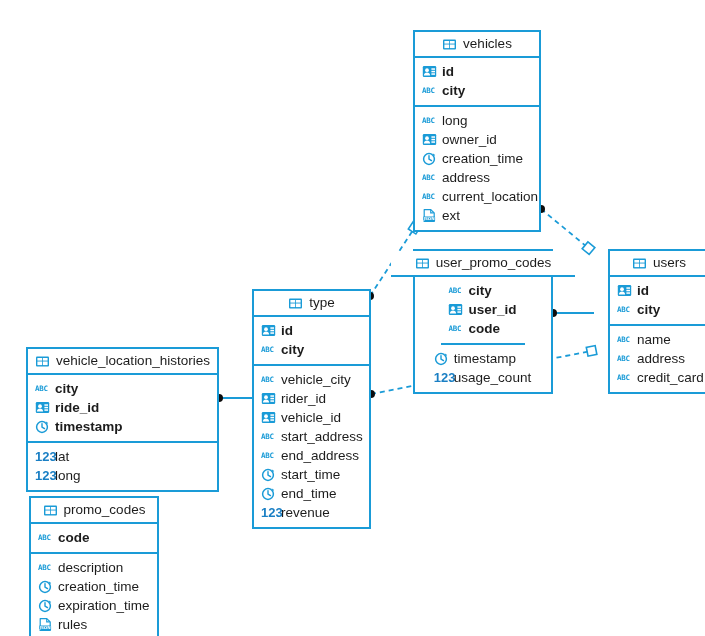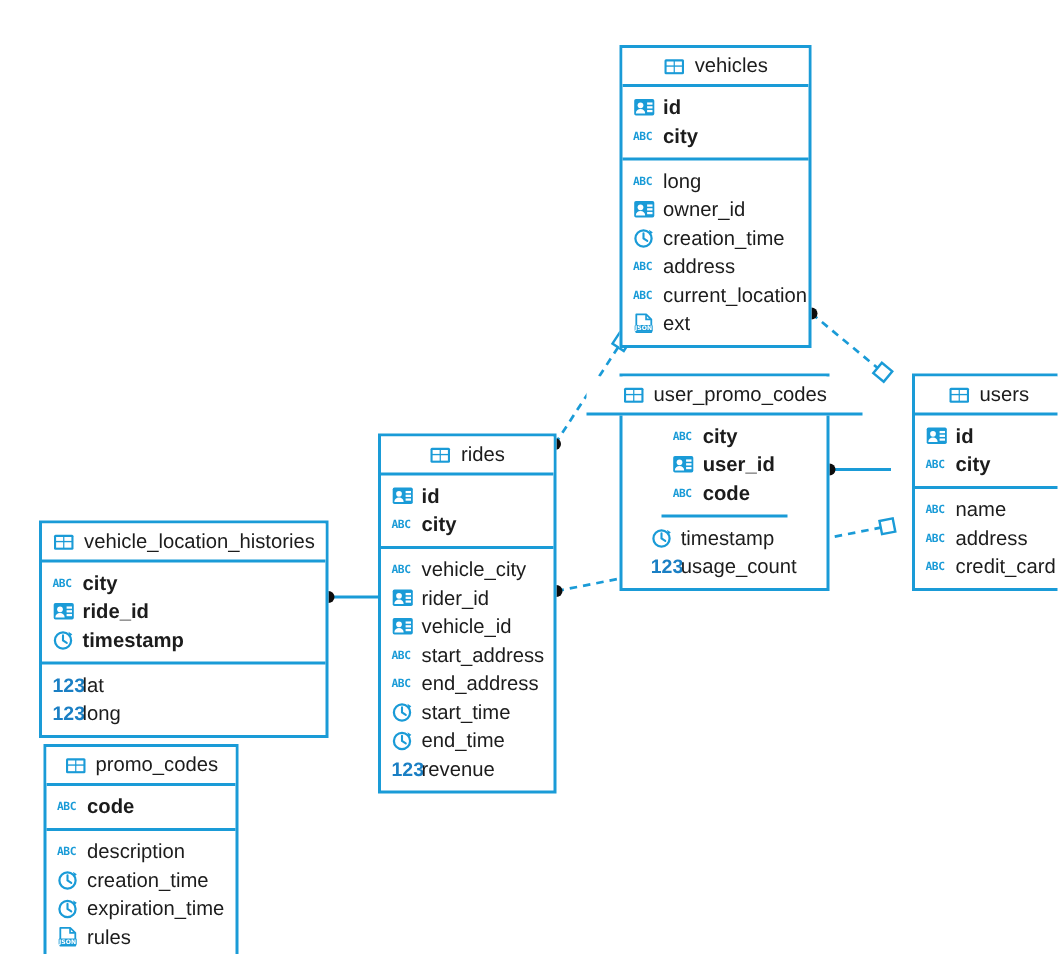--- a/index.html
+++ b/index.html
@@ -334,21 +334,21 @@
         <div class="entity-header">
           <span class="ico">
             <svg width="15" height="15" viewBox="0 0 15 15">
               <rect x="1" y="2.5" width="13" height="10" rx="1" fill="#1a9bd7"></rect>
               <rect x="2.4" y="4" width="4.7" height="2.6" fill="#ffffff"></rect>
               <rect x="7.9" y="4" width="4.7" height="2.6" fill="#ffffff"></rect>
               <rect x="2.4" y="7.5" width="4.7" height="3.6" fill="#ffffff"></rect>
               <rect x="7.9" y="7.5" width="4.7" height="3.6" fill="#ffffff"></rect>
             </svg>
           </span>
-          <span class="entity-title">rides</span>
+          <span class="entity-title">type</span>
         </div>
         <div class="field-group keys">
           <div class="field pk">
             <span class="ico">
               <svg width="15" height="15" viewBox="0 0 15 15">
                 <rect x="0.8" y="2" width="13.4" height="11" rx="1.2" fill="#1a9bd7"></rect>
                 <circle cx="5" cy="6.2" r="1.9" fill="#ffffff"></circle>
                 <path d="M1.9 11.6c0-1.9 1.4-3 3.1-3s3.1 1.1 3.1 3z" fill="#ffffff"></path>
                 <rect x="9.4" y="4.3" width="3.6" height="1.5" fill="#ffffff"></rect>
                 <rect x="9.4" y="6.8" width="3.6" height="1.5" fill="#ffffff"></rect>

